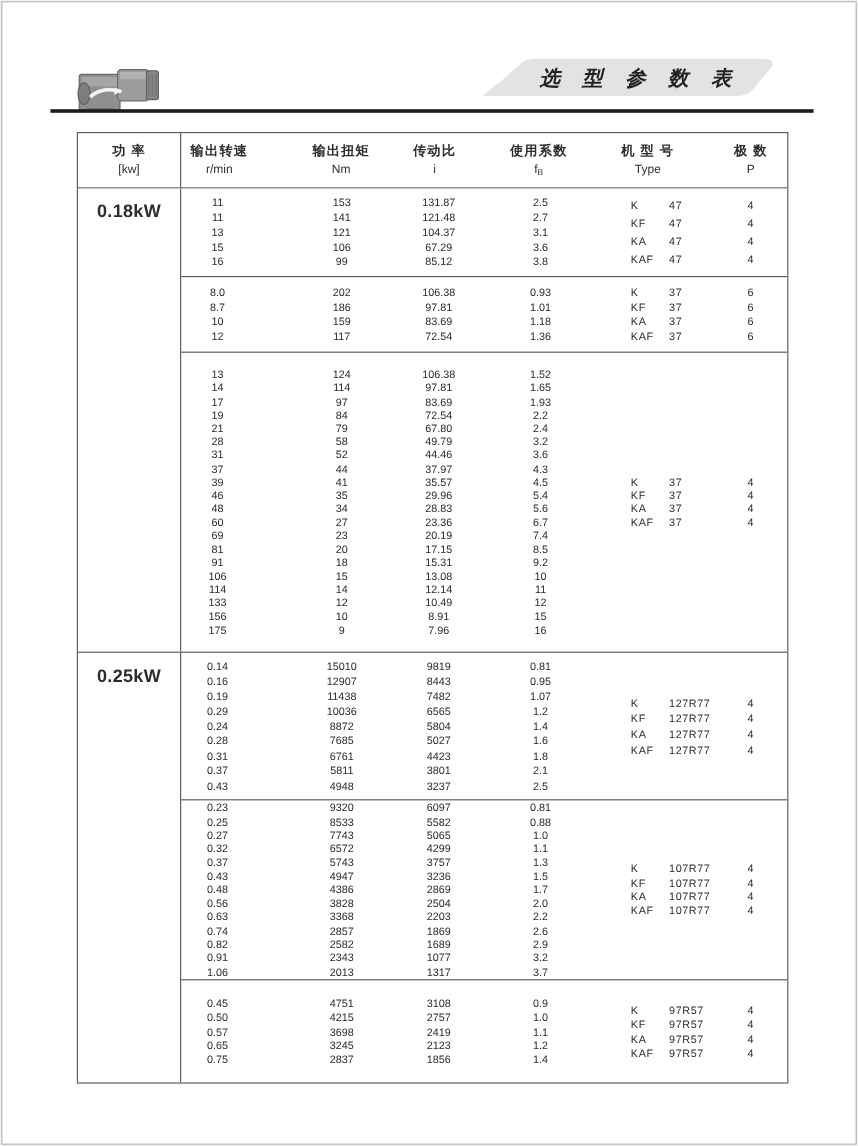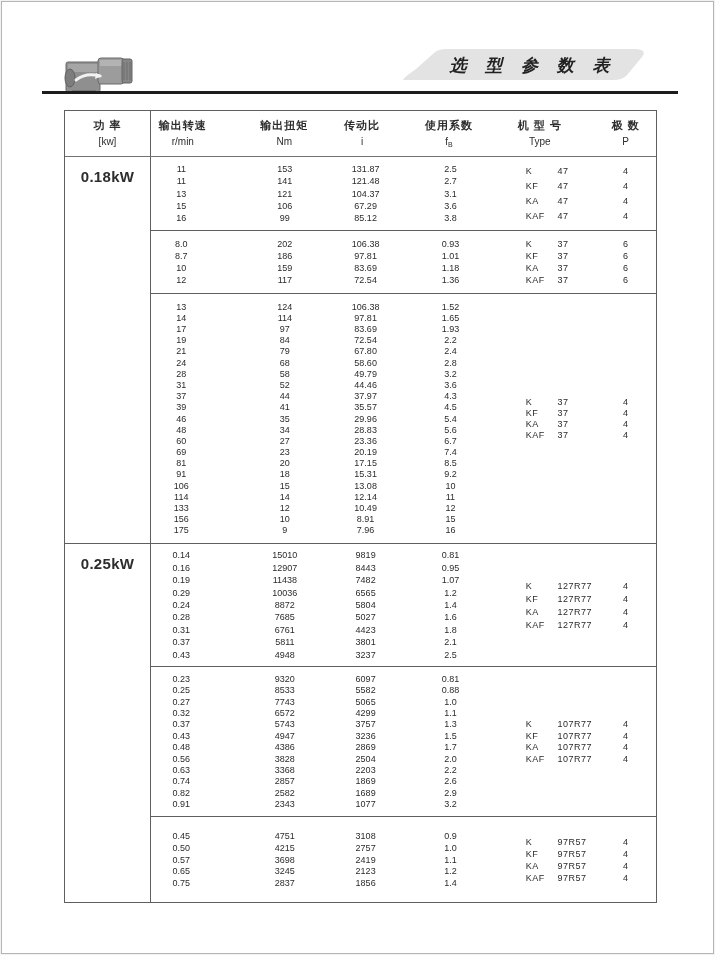--- a/index.html
+++ b/index.html
@@ -253,26 +253,20 @@
                   <span class="cell c-ratio">72.54</span>
                   <span class="cell c-fb">2.2</span>
                 </div>
                 <div class="row" style="height: 11.2px;">
                   <span class="cell c-speed">21</span>
                   <span class="cell c-torque">79</span>
                   <span class="cell c-ratio">67.80</span>
                   <span class="cell c-fb">2.4</span>
                 </div>
                 <div class="row" style="height: 11.2px;">
-                  <span class="cell c-speed">24</span>
-                  <span class="cell c-torque">68</span>
-                  <span class="cell c-ratio">58.60</span>
-                  <span class="cell c-fb">2.8</span>
-                </div>
-                <div class="row" style="height: 11.2px;">
                   <span class="cell c-speed">28</span>
                   <span class="cell c-torque">58</span>
                   <span class="cell c-ratio">49.79</span>
                   <span class="cell c-fb">3.2</span>
                 </div>
                 <div class="row" style="height: 11.2px;">
                   <span class="cell c-speed">31</span>
                   <span class="cell c-torque">52</span>
                   <span class="cell c-ratio">44.46</span>
                   <span class="cell c-fb">3.6</span>
@@ -531,20 +525,26 @@
                   <span class="cell c-torque">2582</span>
                   <span class="cell c-ratio">1689</span>
                   <span class="cell c-fb">2.9</span>
                 </div>
                 <div class="row" style="height: 11.4px;">
                   <span class="cell c-speed">0.91</span>
                   <span class="cell c-torque">2343</span>
                   <span class="cell c-ratio">1077</span>
                   <span class="cell c-fb">3.2</span>
                 </div>
+                <div class="row" style="height: 11.4px;">
+                  <span class="cell c-speed">1.06</span>
+                  <span class="cell c-torque">2013</span>
+                  <span class="cell c-ratio">1317</span>
+                  <span class="cell c-fb">3.7</span>
+                </div>
               </div>
               <div class="g-models">
                 <div class="m-row" style="height: 11.6px;">
                   <span class="m-prefix">K</span>
                   <span class="m-size">107R77</span>
                   <span class="m-pole">4</span>
                 </div>
                 <div class="m-row" style="height: 11.6px;">
                   <span class="m-prefix">KF</span>
                   <span class="m-size">107R77</span>

